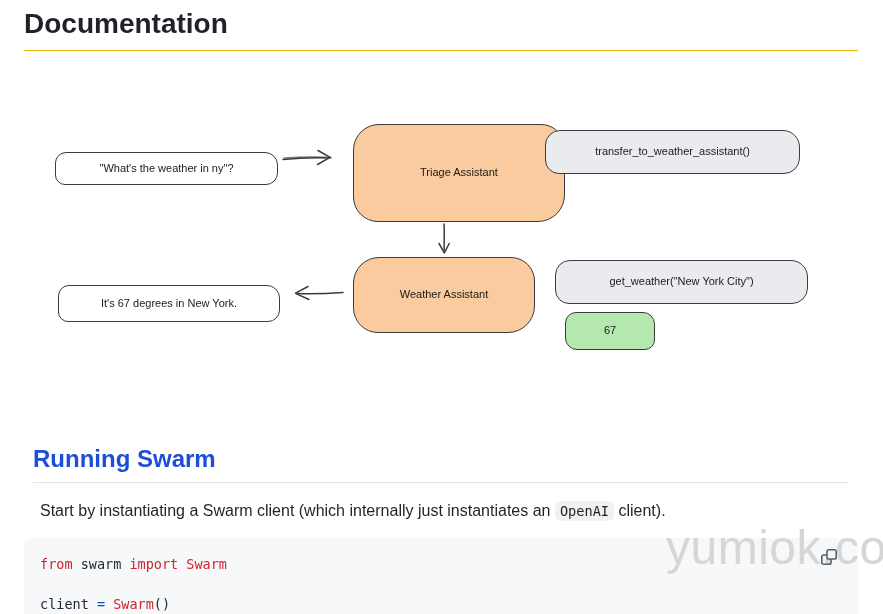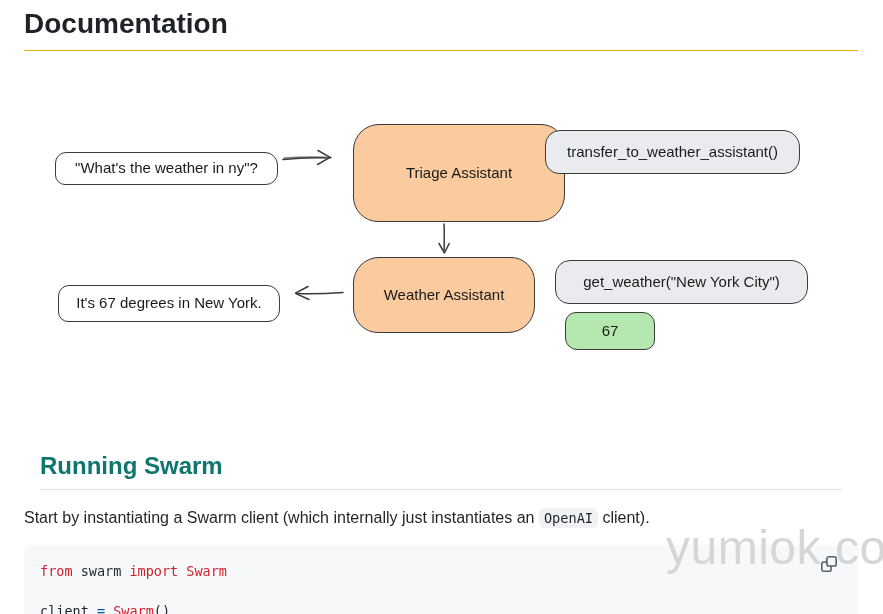--- a/index.html
+++ b/index.html
@@ -15,43 +15,43 @@
     padding: 0 25px 0 24px;
   }
   h1.doc-title {
     font-size: 28px; font-weight: 700; line-height: 1.2;
     margin: 0; padding: 7px 0 9px;
     border-bottom: 1px solid #eab308;
     color: #1f2328;
   }
   h2.section-title {
     font-size: 24px; font-weight: 700; line-height: 1.25;
-    margin: 16px; padding: 0 0 8px;
+    margin: 9px; padding: 0 0 8px;
     border-bottom: 1px solid #e1e4e8;
-    color: #0f766e;
+    color: #1d4ed8;
   }
   
   .diagram { position: relative; height: 384px; }
   .dbox {
     position: absolute;
     display: flex; align-items: center; justify-content: center;
     border: 1.6px solid #3b3b3b;
     background: #ffffff;
-    font-size: 15px; color: #1b1b1b;
+    font-size: 11px; color: #1b1b1b;
     text-align: center; line-height: 1.2;
   }
   .msg-box   { border-radius: 11px 13px 12px 10px; }
   .agent-box { border-radius: 26px 24px 27px 25px; }
   .fn-box    { border-radius: 15px 17px 16px 14px; }
   .result-box{ border-radius: 11px 12px 10px 12px; }
   .arrow { position: absolute; }
   .arrow svg { display: block; }
   
   .intro {
-    margin: 16px 0; font-size: 16px; line-height: 1.45; color: #1f2328;
+    margin: 16px 16px; font-size: 16px; line-height: 1.45; color: #1f2328;
   }
   .inline-code {
     font-family: "DejaVu Sans Mono", monospace;
     font-size: 13.6px;
     background: #eff1f3;
     padding: 2px 5px;
     border-radius: 6px;
     color: #1f2328;
   }
   

